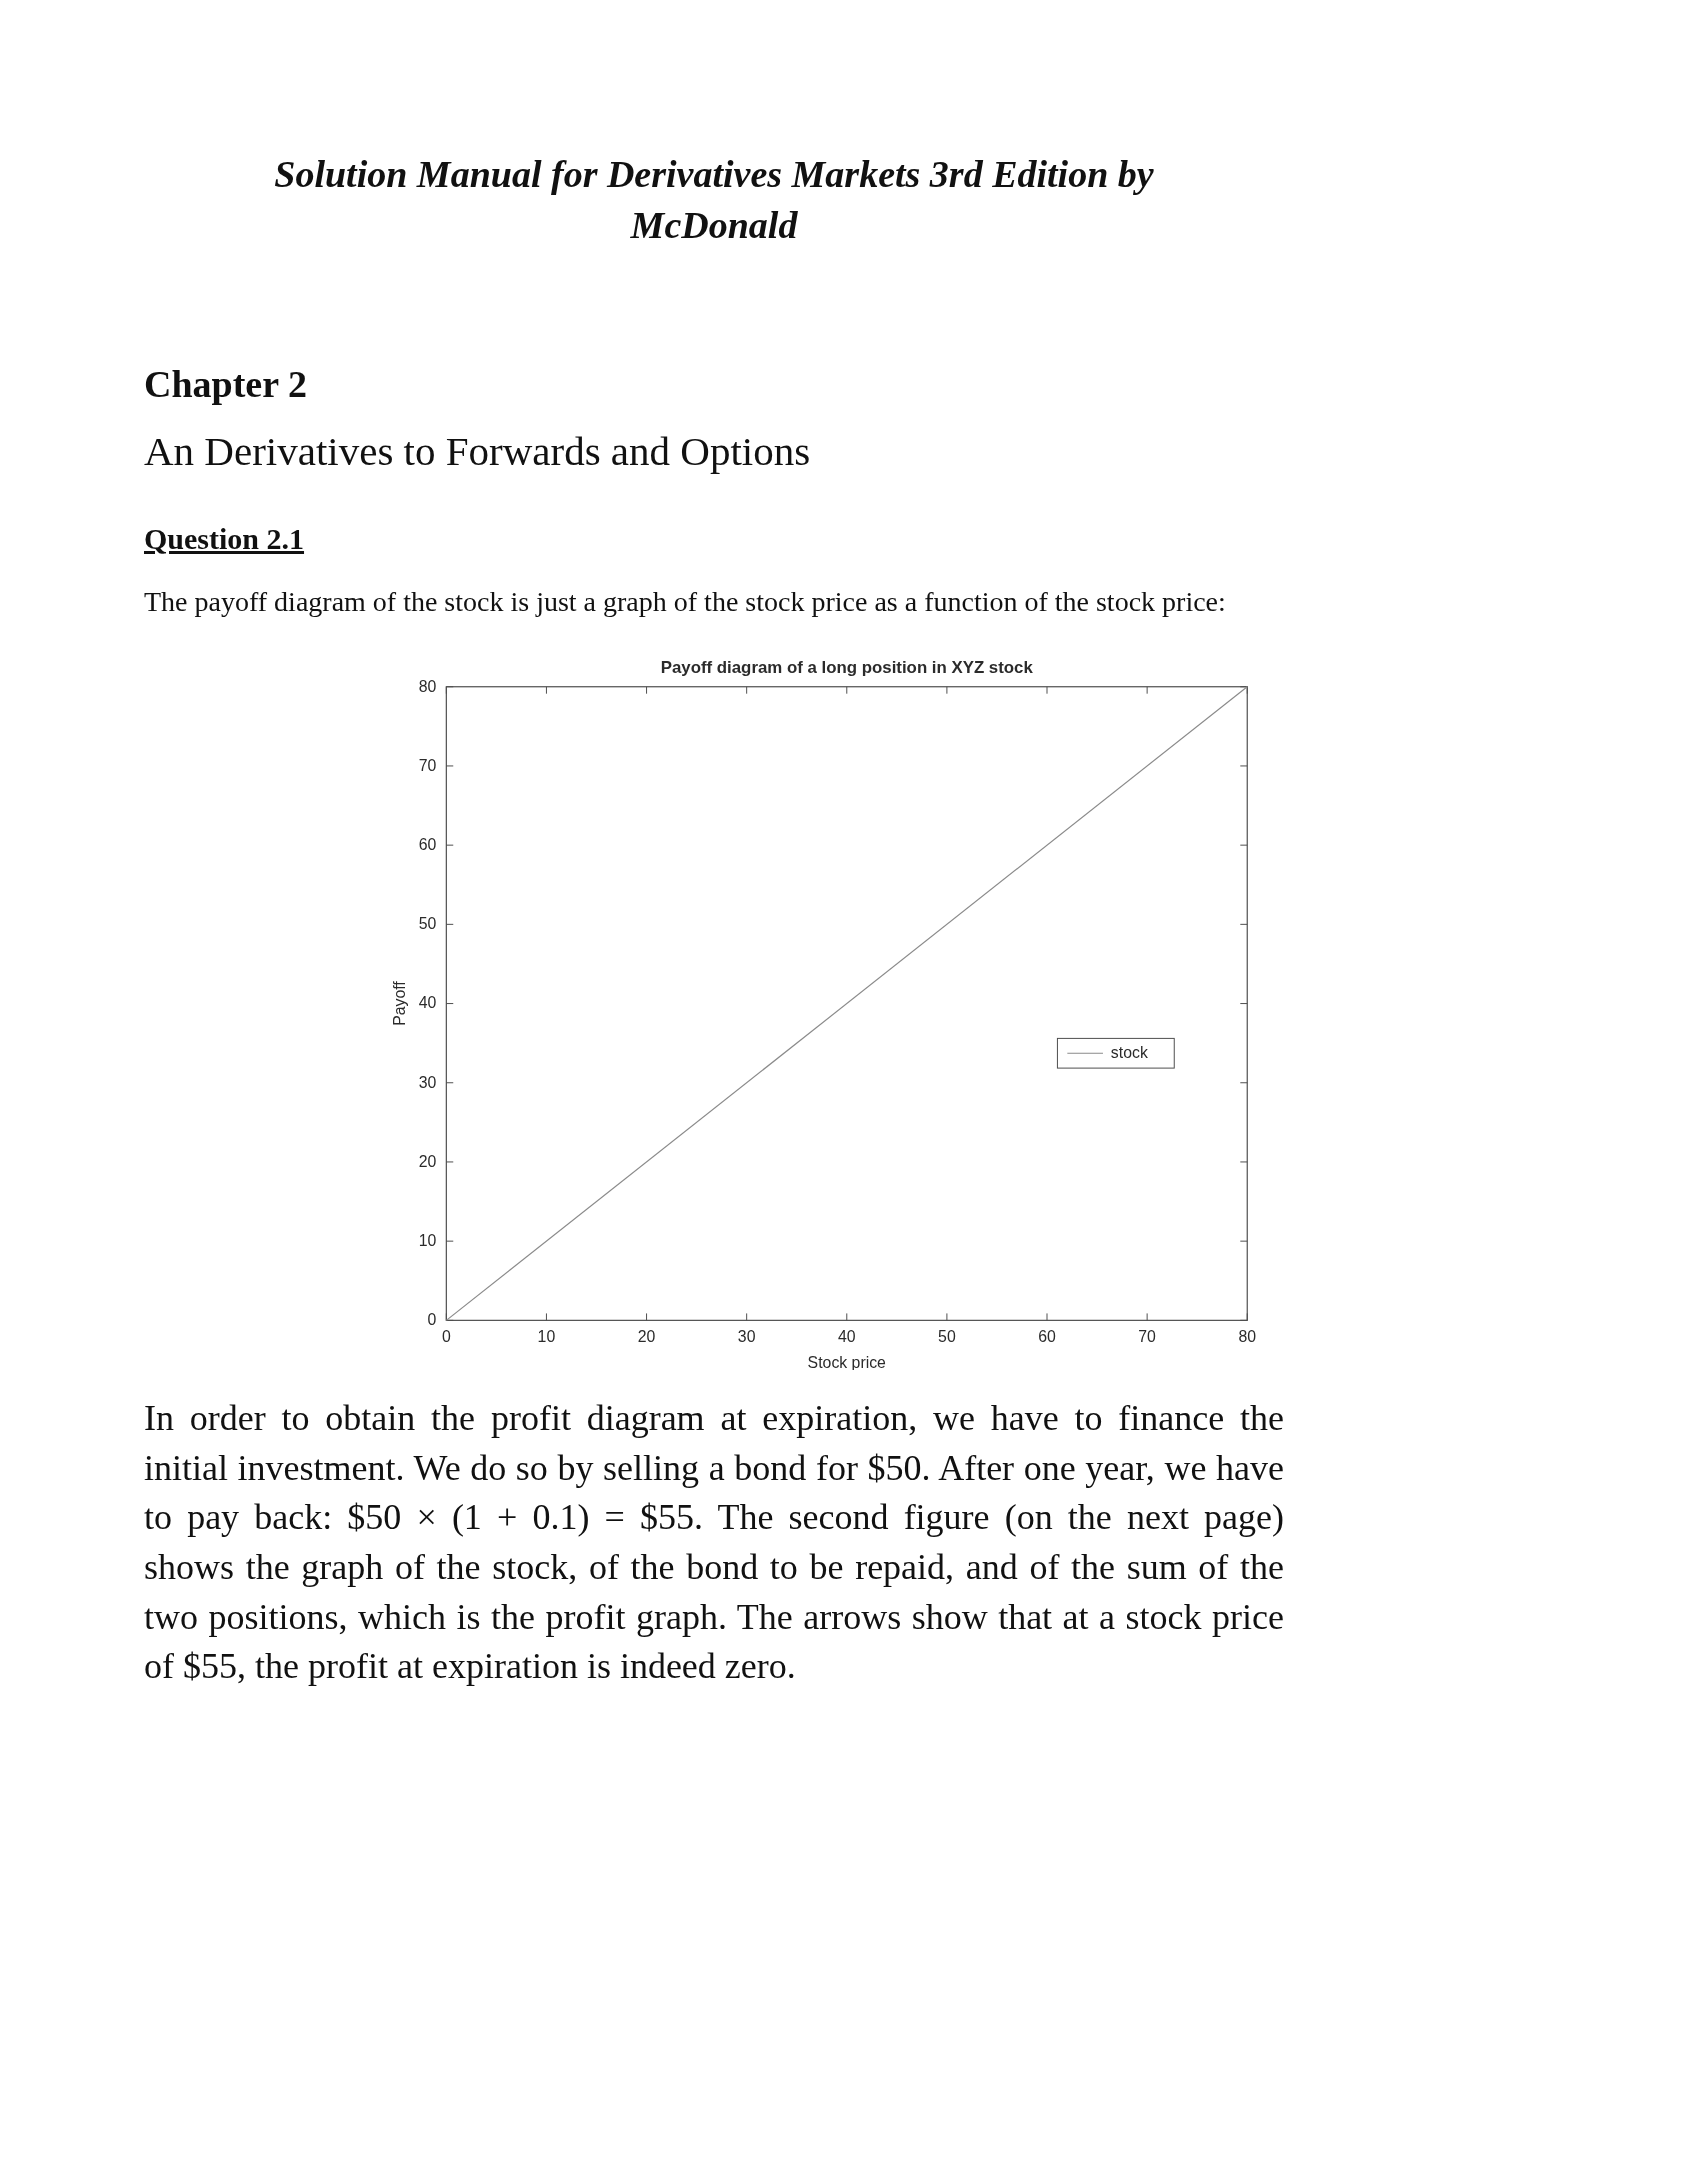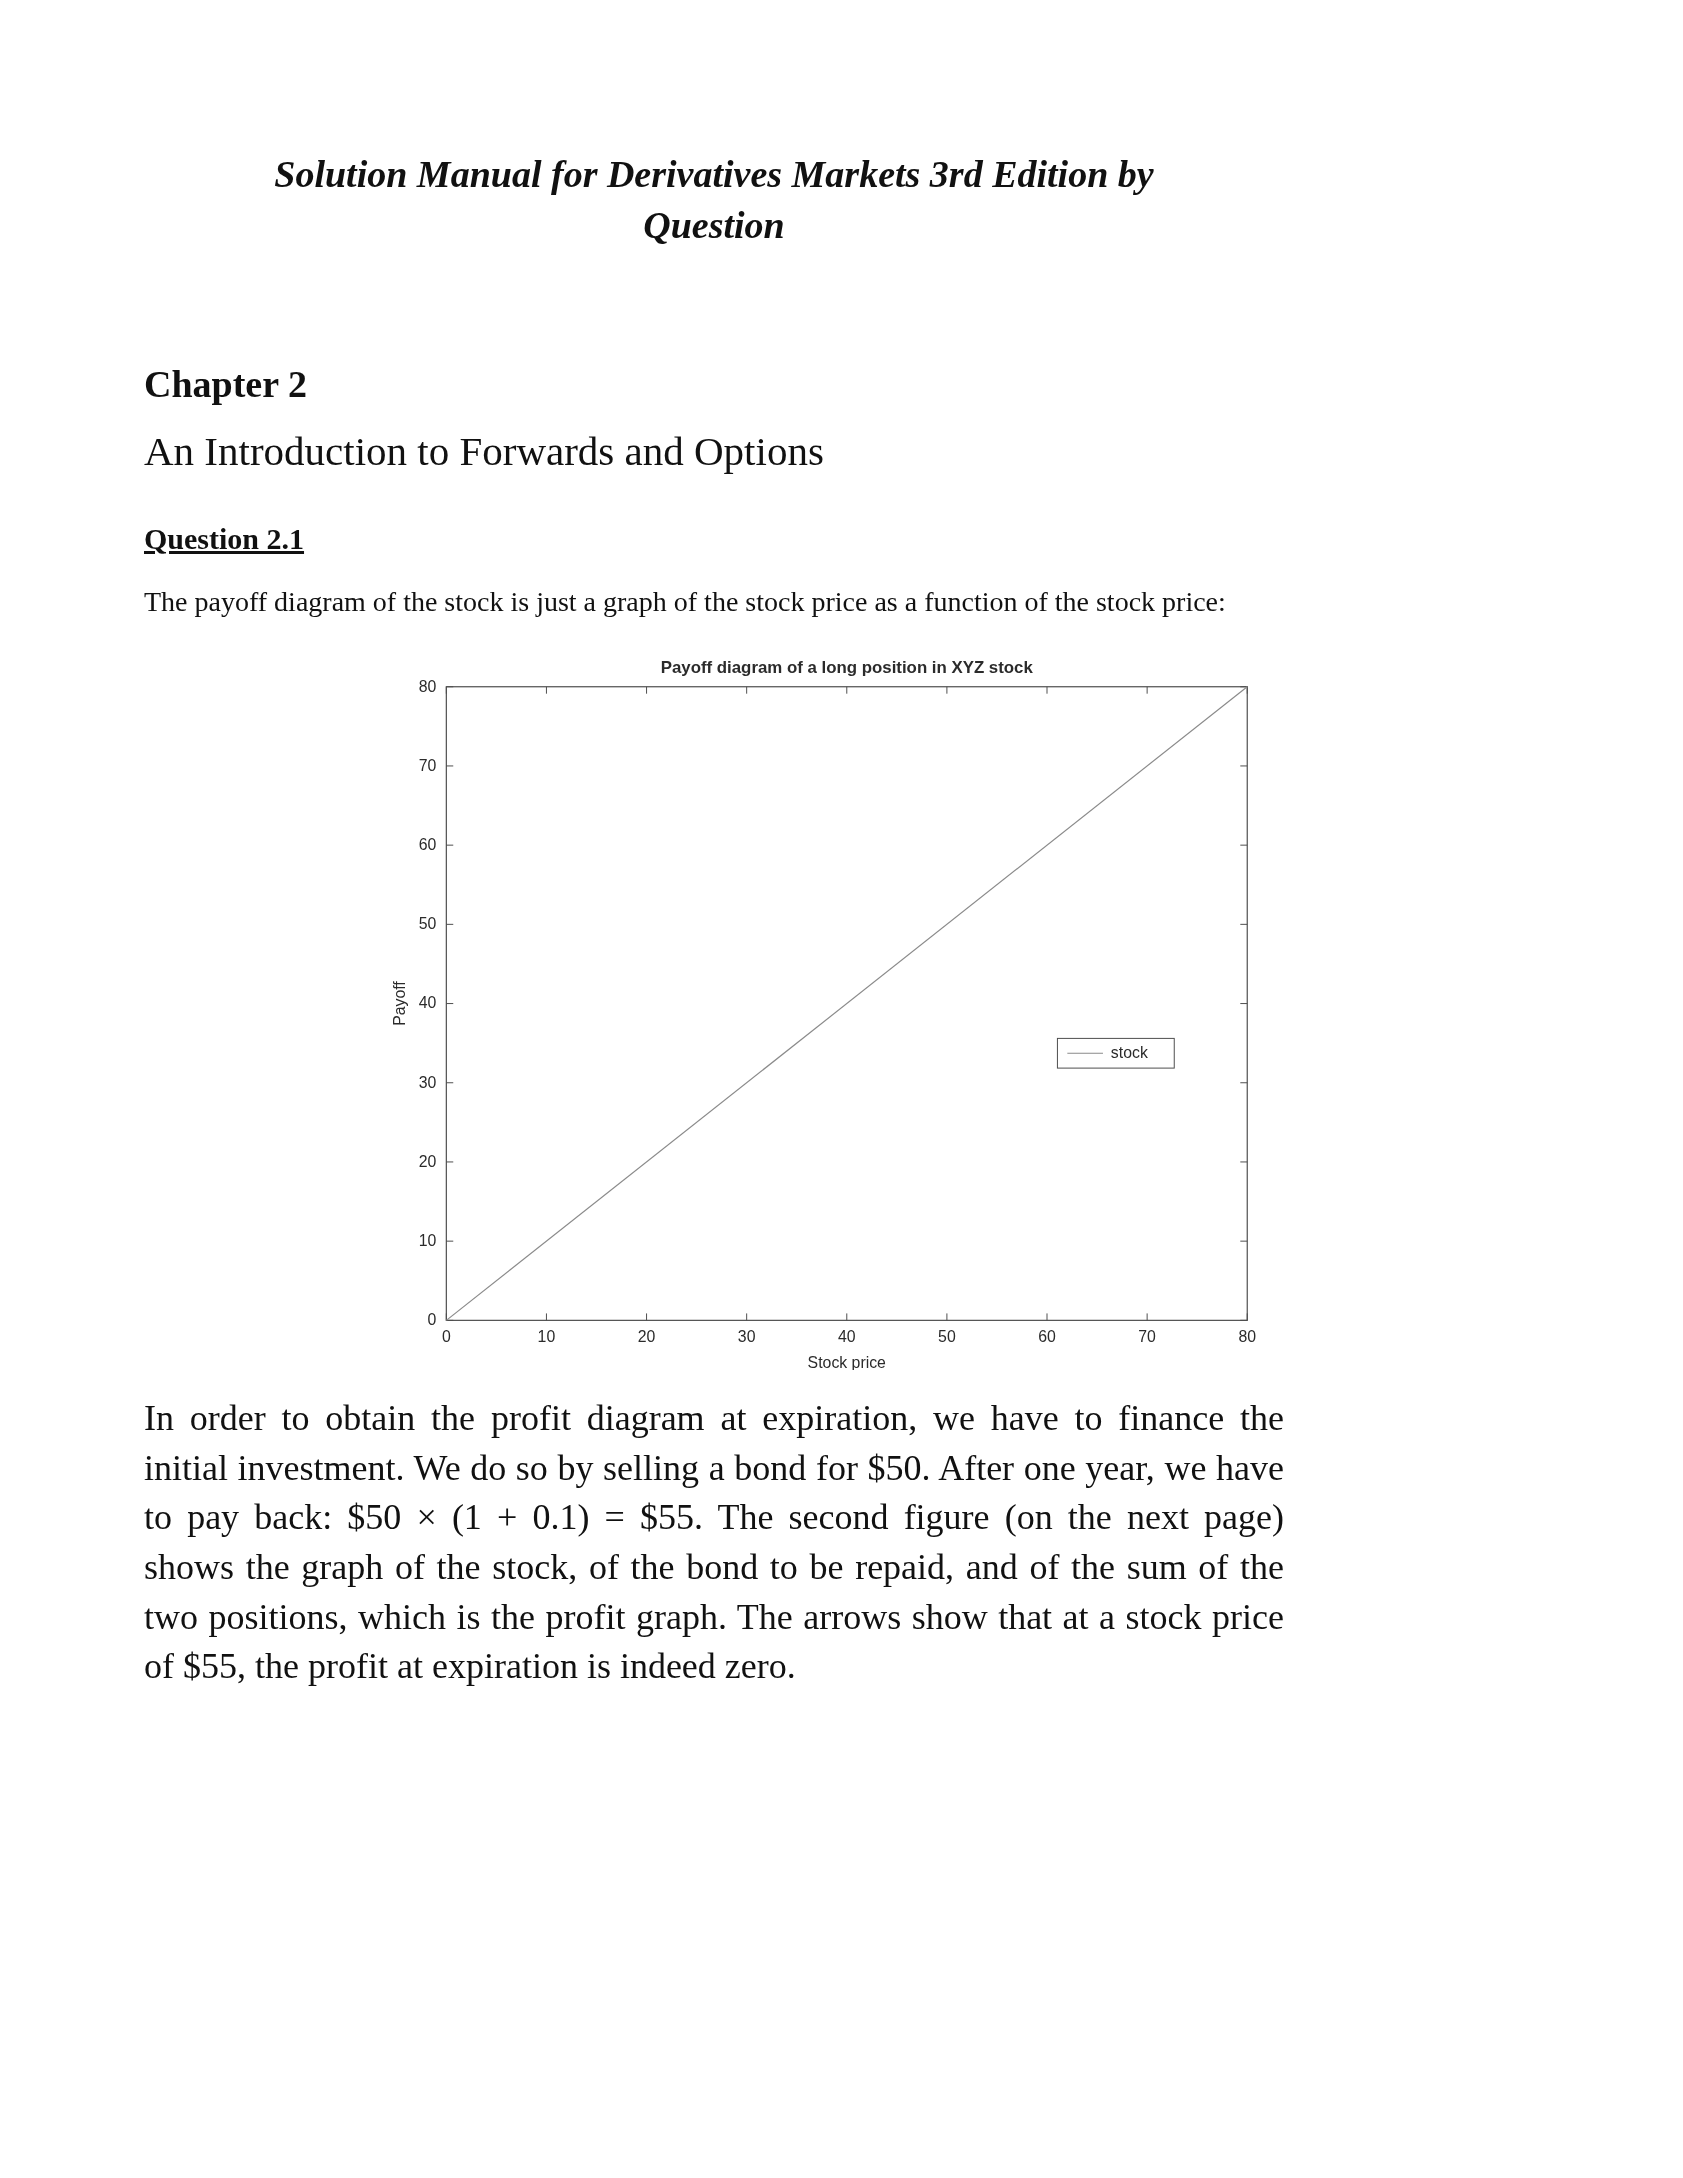--- a/index.html
+++ b/index.html
@@ -64,26 +64,26 @@
     text-align:justify;
   }
 </style>
 </head>
 <body>
 
 <div class="page">
 
   <h1 class="doc-title">
     <span>Solution Manual for Derivatives Markets 3rd Edition by</span><br>
-    <span>Question</span>
+    <span>McDonald</span>
   </h1>
 
   <h2 class="chapter-heading">Chapter 2</h2>
 
-  <div class="chapter-subheading">An Introduction to Forwards and Options</div>
+  <div class="chapter-subheading">An Derivatives to Forwards and Options</div>
 
   <h3 class="question-heading">Question 2.1</h3>
 
   <p class="body-text">The payoff diagram of the stock is just a graph of the stock price as a function of the stock price:</p>
 
   <div class="figure"><svg viewBox="0 0 900 730" width="891" height="723" class="chart-svg">
         <rect x="67" y="40" width="809" height="640" fill="none" stroke="#4d4d4d" stroke-width="1.2"></rect>
         <line x1="67" y1="680" x2="67" y2="673" stroke="#4d4d4d" stroke-width="1"></line>
         <line x1="67" y1="40" x2="67" y2="47" stroke="#4d4d4d" stroke-width="1"></line>
         <text x="67" y="702" text-anchor="middle" class="tick" fill="#2b2b2b">0</text>

